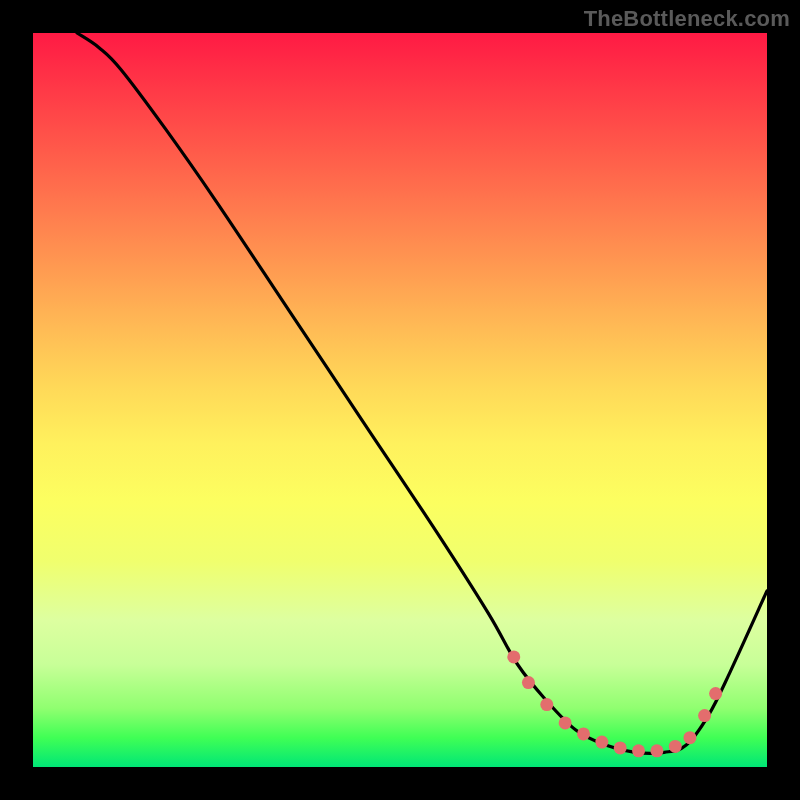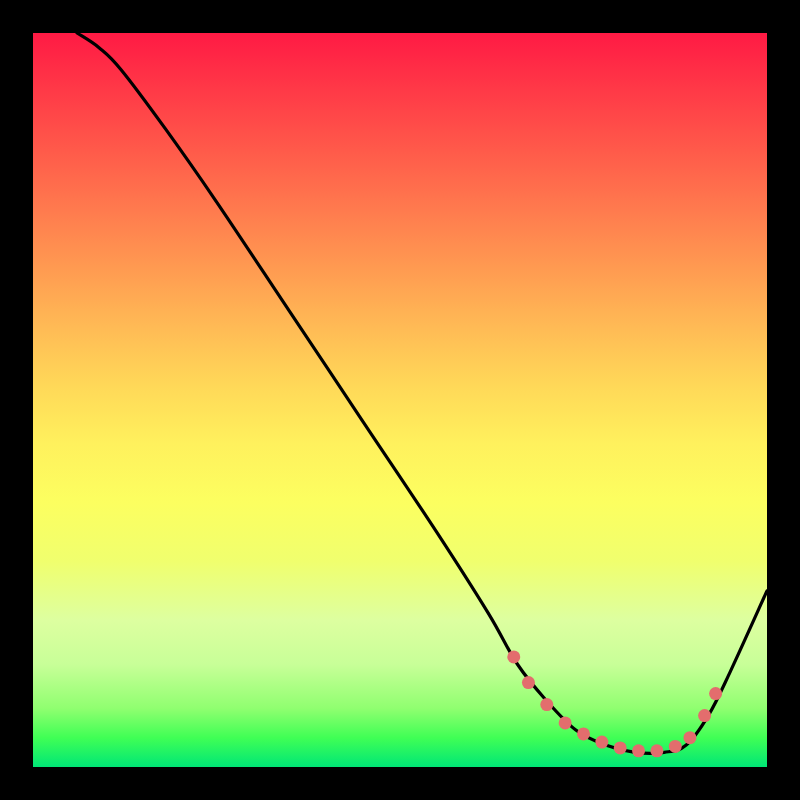--- a/index.html
+++ b/index.html
@@ -58,20 +58,21 @@
     top: 0;
     width: 734px;
     height: 734px;
     overflow: visible;
   }
 </style>
 </head>
 <body>
 
 <div class="stage">
+  <div class="watermark">TheBottleneck.com</div>
 
   <div class="plot-area">
     <svg class="curve" viewBox="0 0 734 734" preserveAspectRatio="none">
       <path id="curve-path" fill="none" stroke="#000000" stroke-width="3.2" stroke-linecap="round" stroke-linejoin="round" d="M 44.04 0.00 C 48.00 2.64, 58.13 8.07, 66.06 14.68 C 73.99 21.29, 76.19 22.17, 88.08 36.70 C 99.97 51.23, 114.94 71.64, 132.12 95.42 C 149.30 119.20, 161.04 135.79, 183.50 168.82 C 205.96 201.85, 230.48 239.28, 256.90 278.92 C 283.32 318.56, 303.88 349.38, 330.30 389.02 C 356.72 428.66, 381.24 464.77, 403.70 499.12 C 426.16 533.47, 440.55 556.08, 455.08 579.86 C 469.61 603.64, 473.87 615.39, 484.44 631.24 C 495.01 647.09, 503.23 656.05, 513.80 667.94 C 524.37 679.83, 532.59 689.37, 543.16 697.30 C 553.73 705.23, 561.95 708.02, 572.52 711.98 C 583.09 715.94, 591.31 718.00, 601.88 719.32 C 612.45 720.64, 621.99 720.64, 631.24 719.32 C 640.49 718.00, 645.33 718.59, 653.26 711.98 C 661.19 705.37, 667.35 695.83, 675.28 682.62 C 683.21 669.41, 686.73 661.04, 697.30 638.58 C 707.87 616.12, 727.39 572.37, 734.00 557.84"></path>
       <g id="marker-group">
           <circle cx="480.77" cy="623.90" r="6.5" fill="#e36d6d"></circle>
           <circle cx="495.45" cy="649.59" r="6.5" fill="#e36d6d"></circle>
           <circle cx="513.80" cy="671.61" r="6.5" fill="#e36d6d"></circle>
           <circle cx="532.15" cy="689.96" r="6.5" fill="#e36d6d"></circle>
           <circle cx="550.50" cy="700.97" r="6.5" fill="#e36d6d"></circle>

